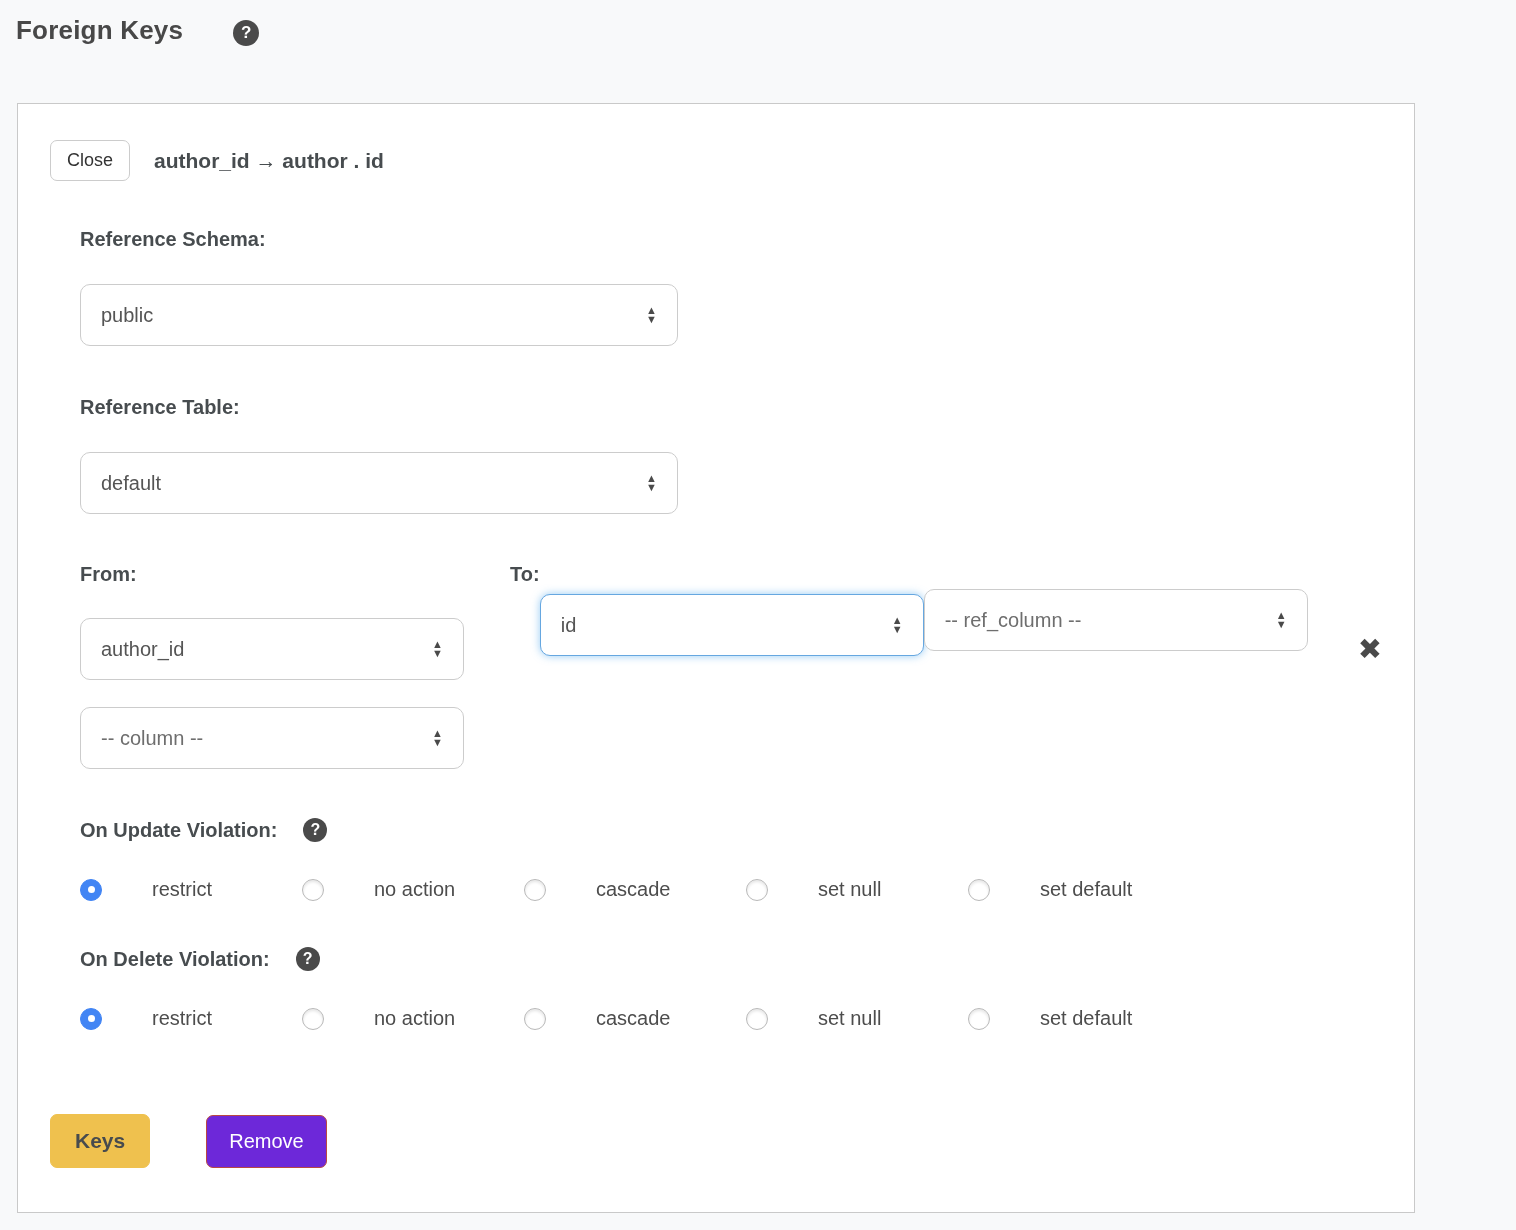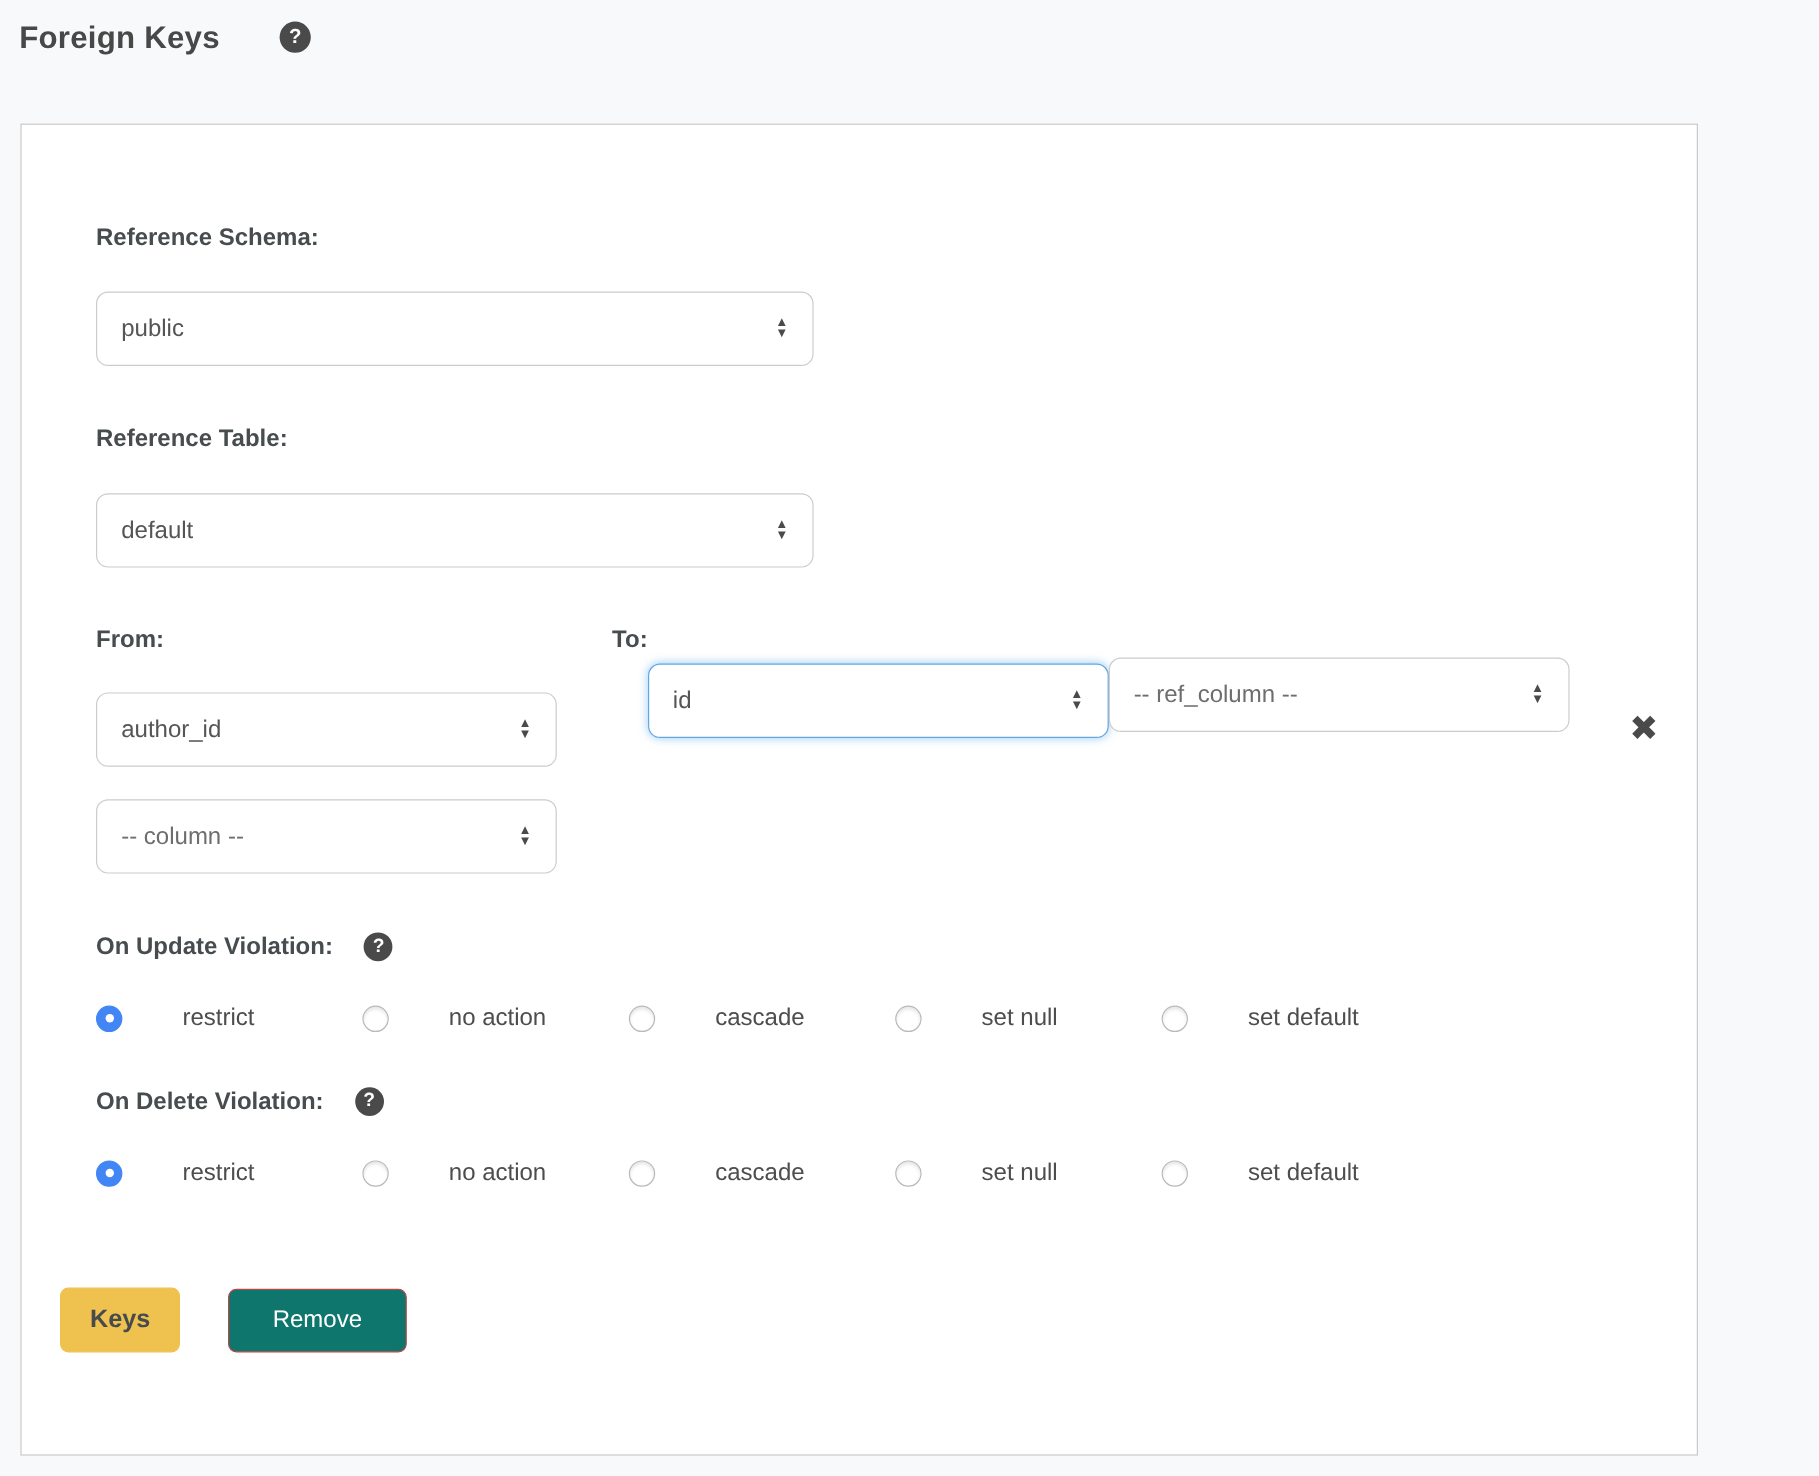--- a/index.html
+++ b/index.html
@@ -5,21 +5,21 @@
   * { box-sizing: border-box; }
   html, body { margin: 0; padding: 0; }
   body {
     width: 1516px; height: 1230px;
     background: #f8f9fa;
     font-family: "Liberation Sans", sans-serif;
     color: #555;
     overflow: hidden;
   }
   
-  .page-header { display: flex; align-items: center; padding: 16px 0 0 16px; height: 46px; }
+  .page-header { display: flex; align-items: flex-end; padding: 16px 0 0 16px; height: 46px; }
   .page-title { font-size: 26px; font-weight: bold; color: #484848; letter-spacing: 0.2px; }
   .help-icon {
     width: 26px; height: 26px; border-radius: 50%;
     background: #4a4a4a; color: #fff;
     display: inline-flex; align-items: center; justify-content: center;
     font-size: 17px; font-weight: bold; margin-left: 50px; cursor: pointer;
     flex: 0 0 auto;
   }
   .help-icon.small { width: 24px; height: 24px; font-size: 16px; margin-left: 26px; }
   
@@ -82,35 +82,39 @@
   .radio-label { font-size: 20px; color: #4d4d4d; }
   
   .buttons-row { margin-top: 84px; display: flex; align-items: center; }
   .btn { font-family: "Liberation Sans", sans-serif; border-radius: 7px; cursor: pointer; }
   .btn-save {
     background: #efc14e; border: 1px solid #efc14e;
     color: #474b4e; font-weight: bold; font-size: 21px;
     padding: 14px 24px;
   }
   .btn-remove {
-    background: #0f766e; border: 1px solid #b94744;
+    background: #6d28d9; border: 1px solid #b94744;
     color: #ffffff; font-size: 20px;
-    padding: 14px 36px; margin-left: 40px;
+    padding: 14px 22px; margin-left: 56px;
   }
 </style>
 </head>
 <body>
 
 <div class="page-header">
   <span class="page-title">Foreign Keys</span>
   <span class="help-icon">?</span>
 </div>
 
 <div class="panel">
 
+  <div class="close-row">
+    <button class="close-btn">Close</button>
+    <span class="fk-heading">author_id → author . id</span>
+  </div>
 
   <div class="form">
 
     <span class="field-label">Reference Schema:</span>
     <div class="select-box">
       <span class="value">public</span>
       <span class="spinner">
         <span>▲</span>
           <span>▼</span>
       </span>

